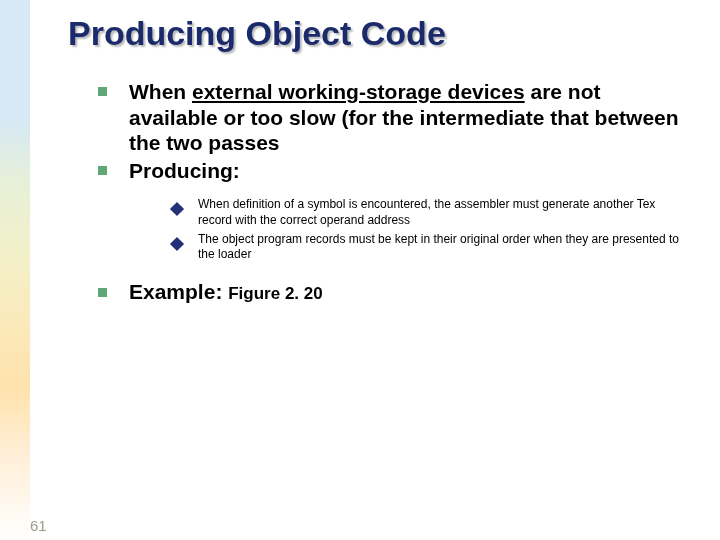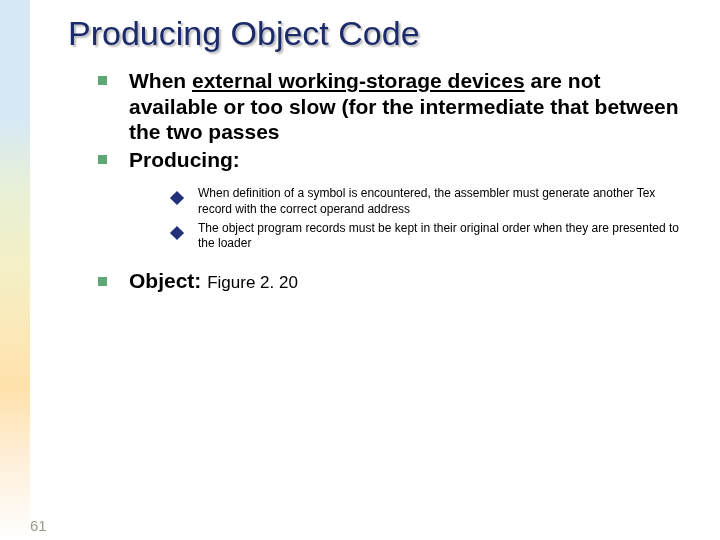--- a/index.html
+++ b/index.html
@@ -28,24 +28,24 @@
   .slide {
     position: absolute;
     left: 0;
     top: 0;
     width: 720px;
     height: 540px;
     padding: 14px 40px 0 68px;
   }
   .title {
     font-size: 34px;
-    font-weight: normal;
+    font-weight: bold;
     color: #1b2a6b;
     text-shadow: 2px 2px 2px rgba(0,0,0,0.28);
-    margin-bottom: 15px;
+    margin-bottom: 26px;
     letter-spacing: 0;
   }
   .level1 {
     display: flex;
     align-items: flex-start;
     margin-bottom: 2px;
     padding-left: 30px;
   }
   .bullet-square {
     flex: 0 0 auto;
@@ -78,21 +78,21 @@
     transform: rotate(45deg);
     margin-top: 7px;
     margin-right: 16px;
   }
   .level2-text {
     font-size: 12px;
     color: #000;
     line-height: 1.26;
   }
   .example-label { font-size: 21px; font-weight: bold; color: #000; }
-  .example-ref { font-size: 17px; font-weight: normal; color: #000; }
+  .example-ref { font-size: 17px; font-weight: bold; color: #000; }
   .page-number {
     position: absolute;
     left: 30px;
     bottom: 6px;
     font-size: 15px;
     color: #9b9b8a;
   }
 </style>
 </head>
 <body>
@@ -122,19 +122,19 @@
     </div>
     <div class="level2">
       <div class="bullet-diamond"></div>
       <div class="level2-text">The object program records must be kept in their original order when they are presented to the loader</div>
     </div>
   </div>
 
   <div class="level1">
     <div class="bullet-square"></div>
     <div>
-      <span class="example-label">Object: </span><span class="example-ref">Figure 2. 20</span>
+      <span class="example-label">Example: </span><span class="example-ref">Figure 2. 20</span>
     </div>
   </div>
 
 </div>
 
 <div class="page-number">61</div>
 
 </body></html>

